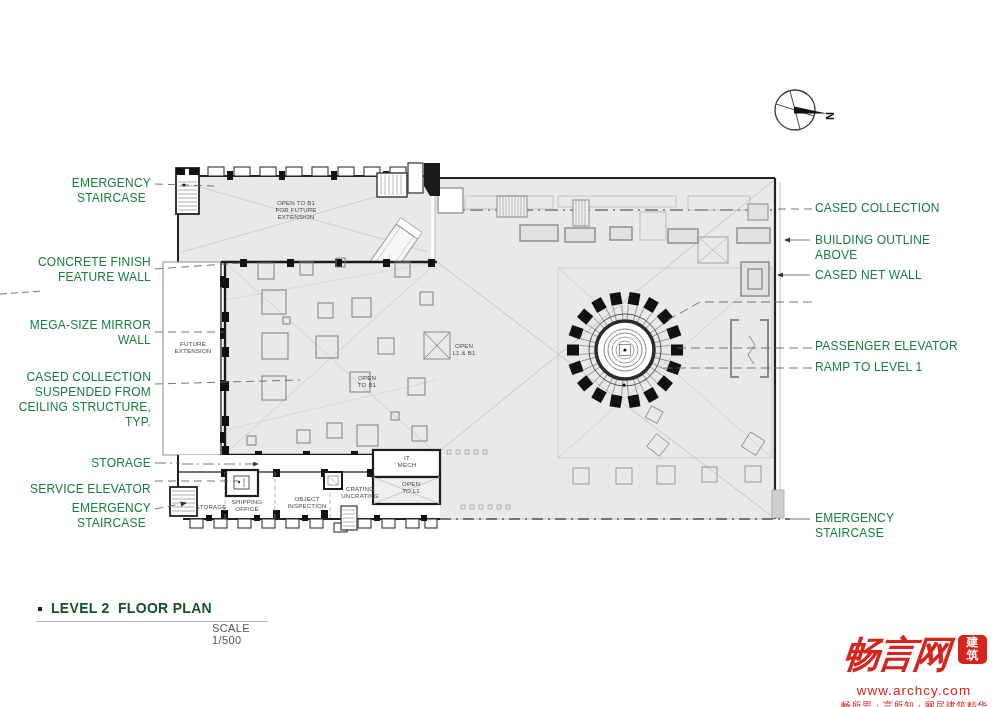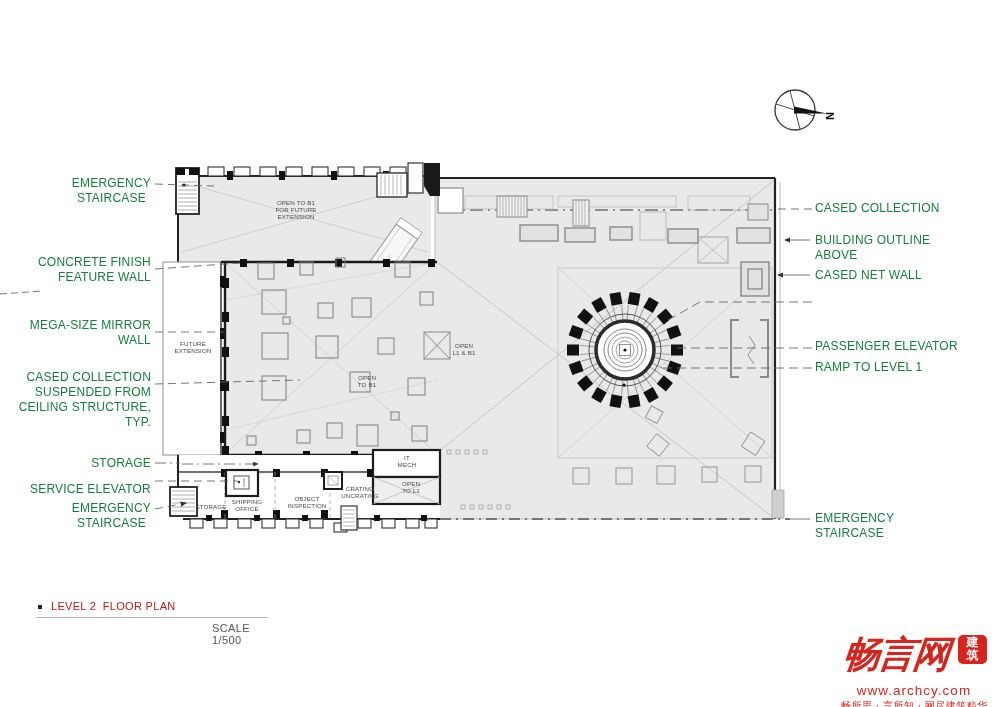--- a/index.html
+++ b/index.html
@@ -10,21 +10,21 @@
        white-space:pre-line;letter-spacing:0.2px;}
   .lbl-left{right:849px;text-align:right;}
   .lbl-left.ctr{text-align:center;}
   .lbl-right{left:815px;text-align:left;}
   .plan-text{position:absolute;font-size:10px;line-height:12px;color:#4a4a4a;
        white-space:pre-line;text-align:center;transform:translateX(-50%) scale(0.62);
        transform-origin:top center;letter-spacing:0.2px;}
   .titleblock{position:absolute;left:36px;top:600px;width:232px;}
   .title-row{display:flex;align-items:center;border-bottom:1px solid #b5b5b5;padding-bottom:5px;}
   .title-bullet{width:4px;height:4px;background:#222;margin:2px 9px 0 2px;}
-  .title-text{font-size:11px;color:#b91c1c;letter-spacing:0.3px;white-space:pre;}
+  .title-text{font-size:14px;color:#14532d;letter-spacing:0.3px;white-space:pre;font-weight:bold;}
   .scale-text{position:absolute;left:176px;top:22px;font-size:11px;color:#555;letter-spacing:0.4px;}
   .logo{position:absolute;left:841px;top:633px;width:146px;}
   .logo-row{position:relative;height:49px;}
   .logo-main{position:absolute;left:2px;top:-3px;font-size:37px;font-weight:bold;
        font-style:italic;color:#d7241d;letter-spacing:-2px;transform:skewX(-6deg);}
   .logo-seal{position:absolute;right:0px;top:2px;width:29px;height:29px;background:#d7241d;
        border-radius:5px;color:#fff;font-size:12px;font-weight:bold;line-height:13px;
        text-align:center;white-space:pre-line;padding-top:1px;box-sizing:border-box;}
   .logo-site{margin-top:1px;text-align:center;color:#d7241d;font-size:13.5px;letter-spacing:1px;}
   .logo-tagline{margin-top:1px;text-align:center;color:#d7241d;font-size:10px;

